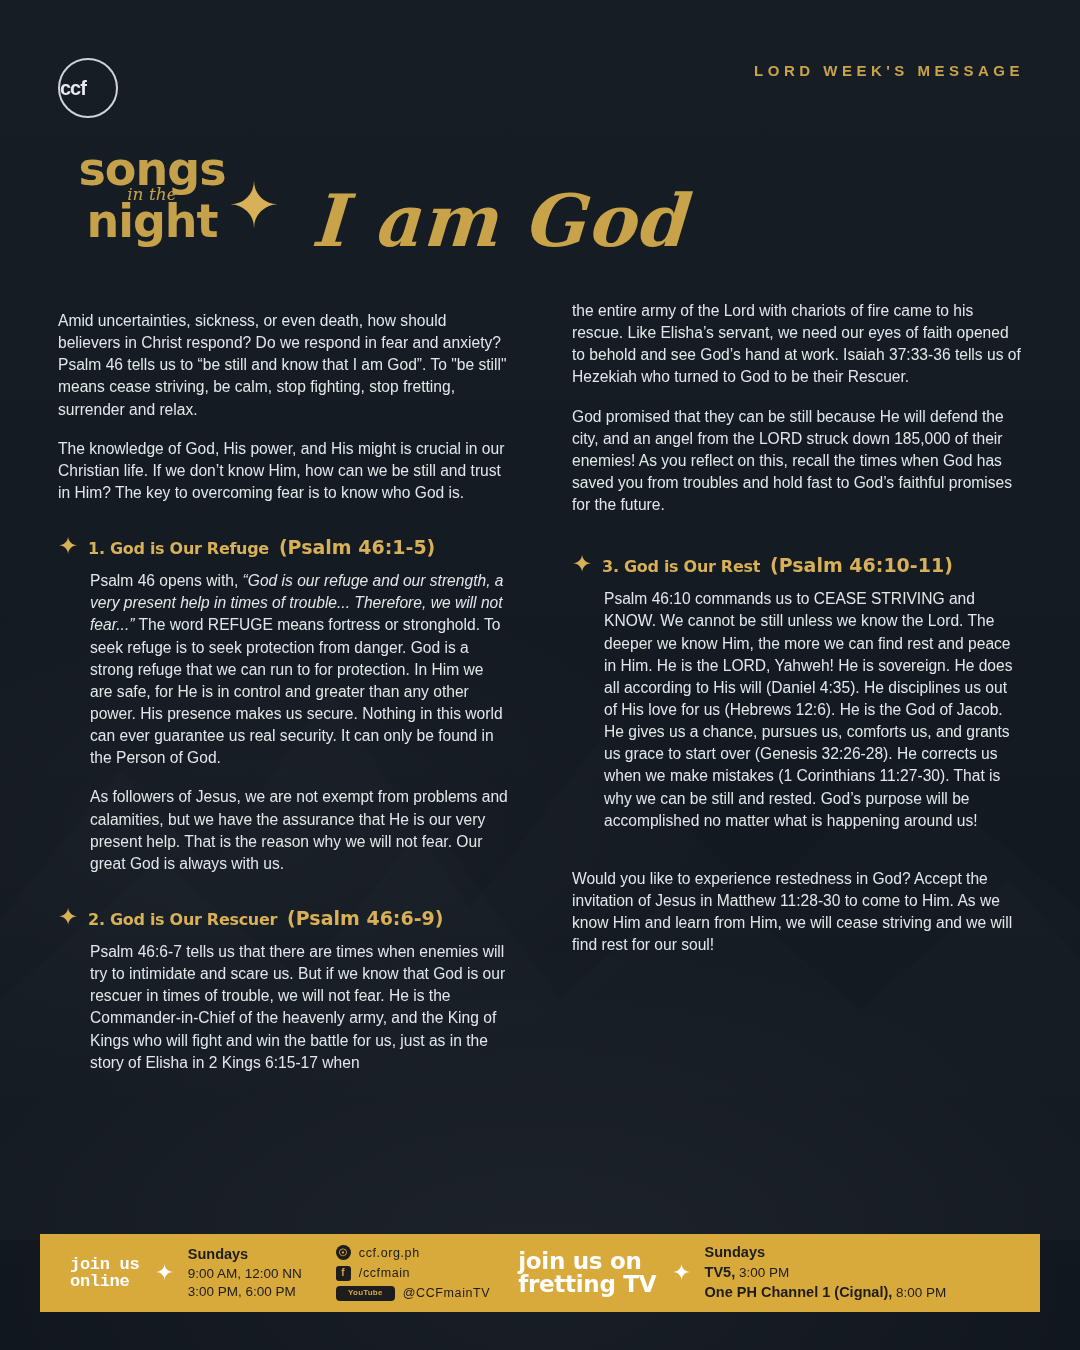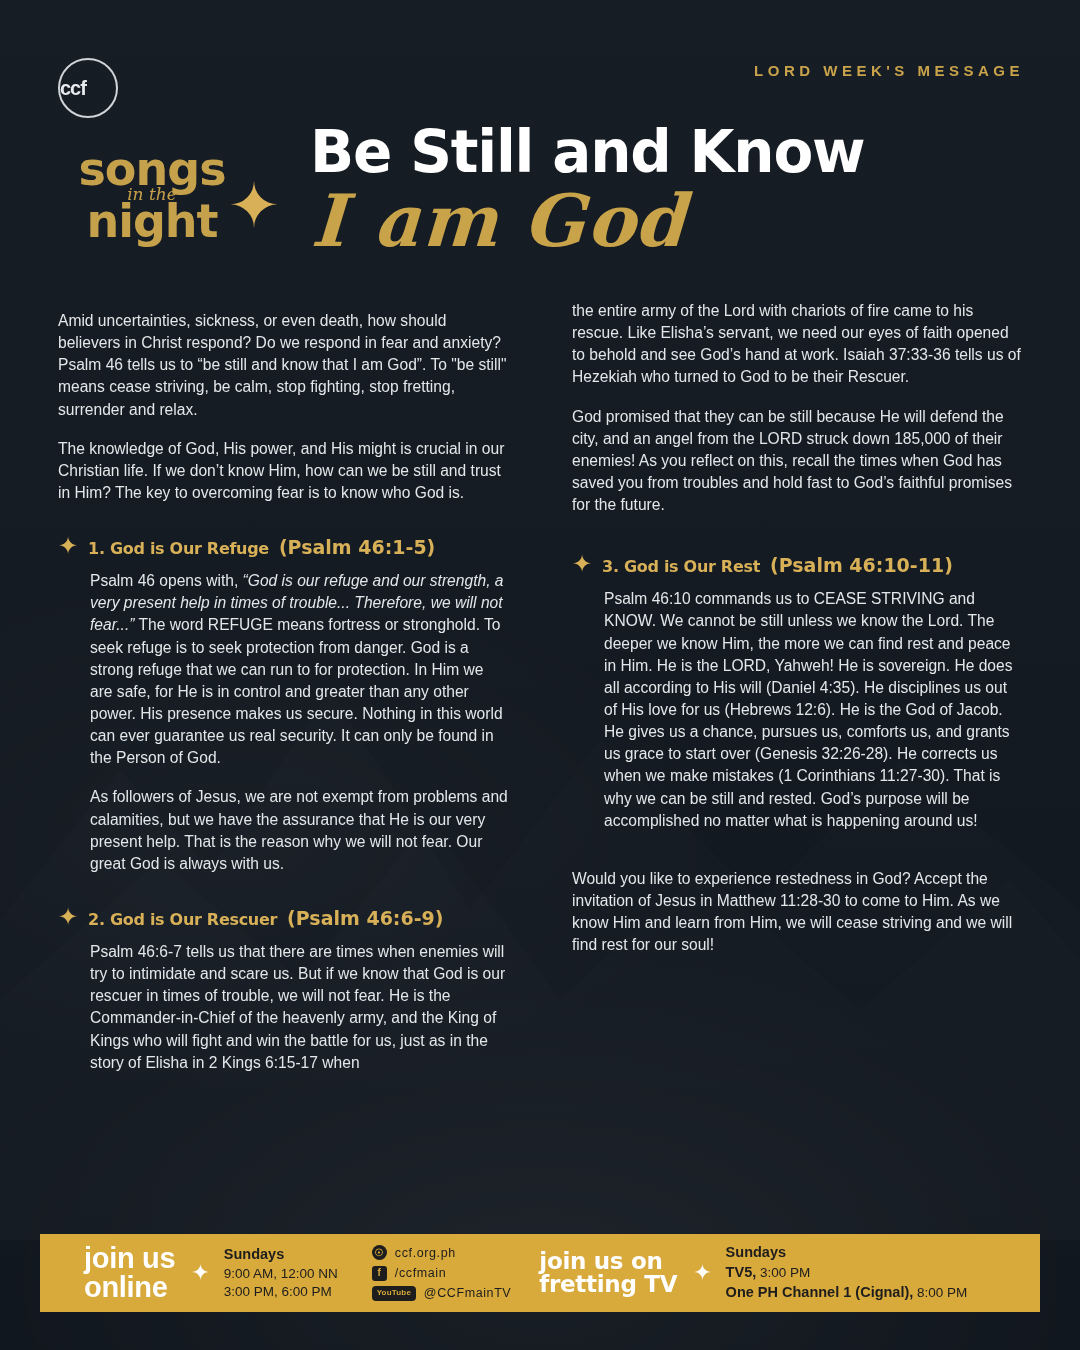--- a/index.html
+++ b/index.html
@@ -156,26 +156,26 @@
   .footer {
     position: absolute;
     left: 40px; right: 40px; bottom: 38px;
     height: 78px;
     background: #d8a93b;
     display: flex;
     align-items: center;
     color: #1b1b1b;
   }
   .f-label {
-    font-family: Liberation Sans, sans-serif;
-    font-weight: bold;
-    font-size: 29px;
+    font-family: Liberation Mono, monospace;
+    font-weight: bold;
+    font-size: 17px;
     line-height: 1.0;
     color: #ffffff;
-    margin-left: 44px;
+    margin-left: 30px;
     letter-spacing: -0.3px;
   }
   .f-spark { color: #ffffff; font-size: 22px; margin: 0 14px 0 16px; }
   .f-block {
     font-size: 13.5px;
     line-height: 1.36;
     color: #1d1d1d;
   }
   .f-block b { font-size: 14.5px; }
   .f-links {
@@ -192,21 +192,21 @@
     background: #1d1d1d;
     color: #d8a93b;
     font-size: 10px;
     display: inline-flex;
     align-items: center;
     justify-content: center;
     font-weight: bold;
     flex: none;
   }
   .ic.circle { border-radius: 50%; }
-  .ic.yt { width: 44px; border-radius: 4px; font-size: 8px; letter-spacing: 0.2px; }
+  .ic.yt { width: 59px; border-radius: 4px; font-size: 8px; letter-spacing: 0.2px; }
   .f-label2 {
     font-family: "DejaVu Sans", sans-serif;
     font-weight: bold;
     font-size: 23px;
     line-height: 1.0;
     color: #ffffff;
     margin-left: 28px;
     letter-spacing: -0.3px;
   }
 </style>
@@ -227,21 +227,20 @@
   <div class="kicker">LORD WEEK'S MESSAGE</div>
 
   <div class="sitn">
     <div class="sitn-line1">songs</div>
     <div class="sitn-line2">in the</div>
     <div class="sitn-line3">night</div>
   </div>
 
   <div class="spark spark-main">✦</div>
 
-  <div class="title1">Be Still and Know</div>
   <div class="title2">I am God</div>
 
   <div class="cols">
 
     <div class="col col-left">
       <p class="body">Amid uncertainties, sickness, or even death, how should believers in Christ respond? Do we respond in fear and anxiety? Psalm 46 tells us to “be still and know that I am God”. To "be still" means cease striving, be calm, stop fighting, stop fretting, surrender and relax.</p>
       <p class="body">The knowledge of God, His power, and His might is crucial in our Christian life. If we don’t know Him, how can we be still and trust in Him? The key to overcoming fear is to know who God is.</p>
 
       <div class="heading">
         <span class="hspark">✦</span>

